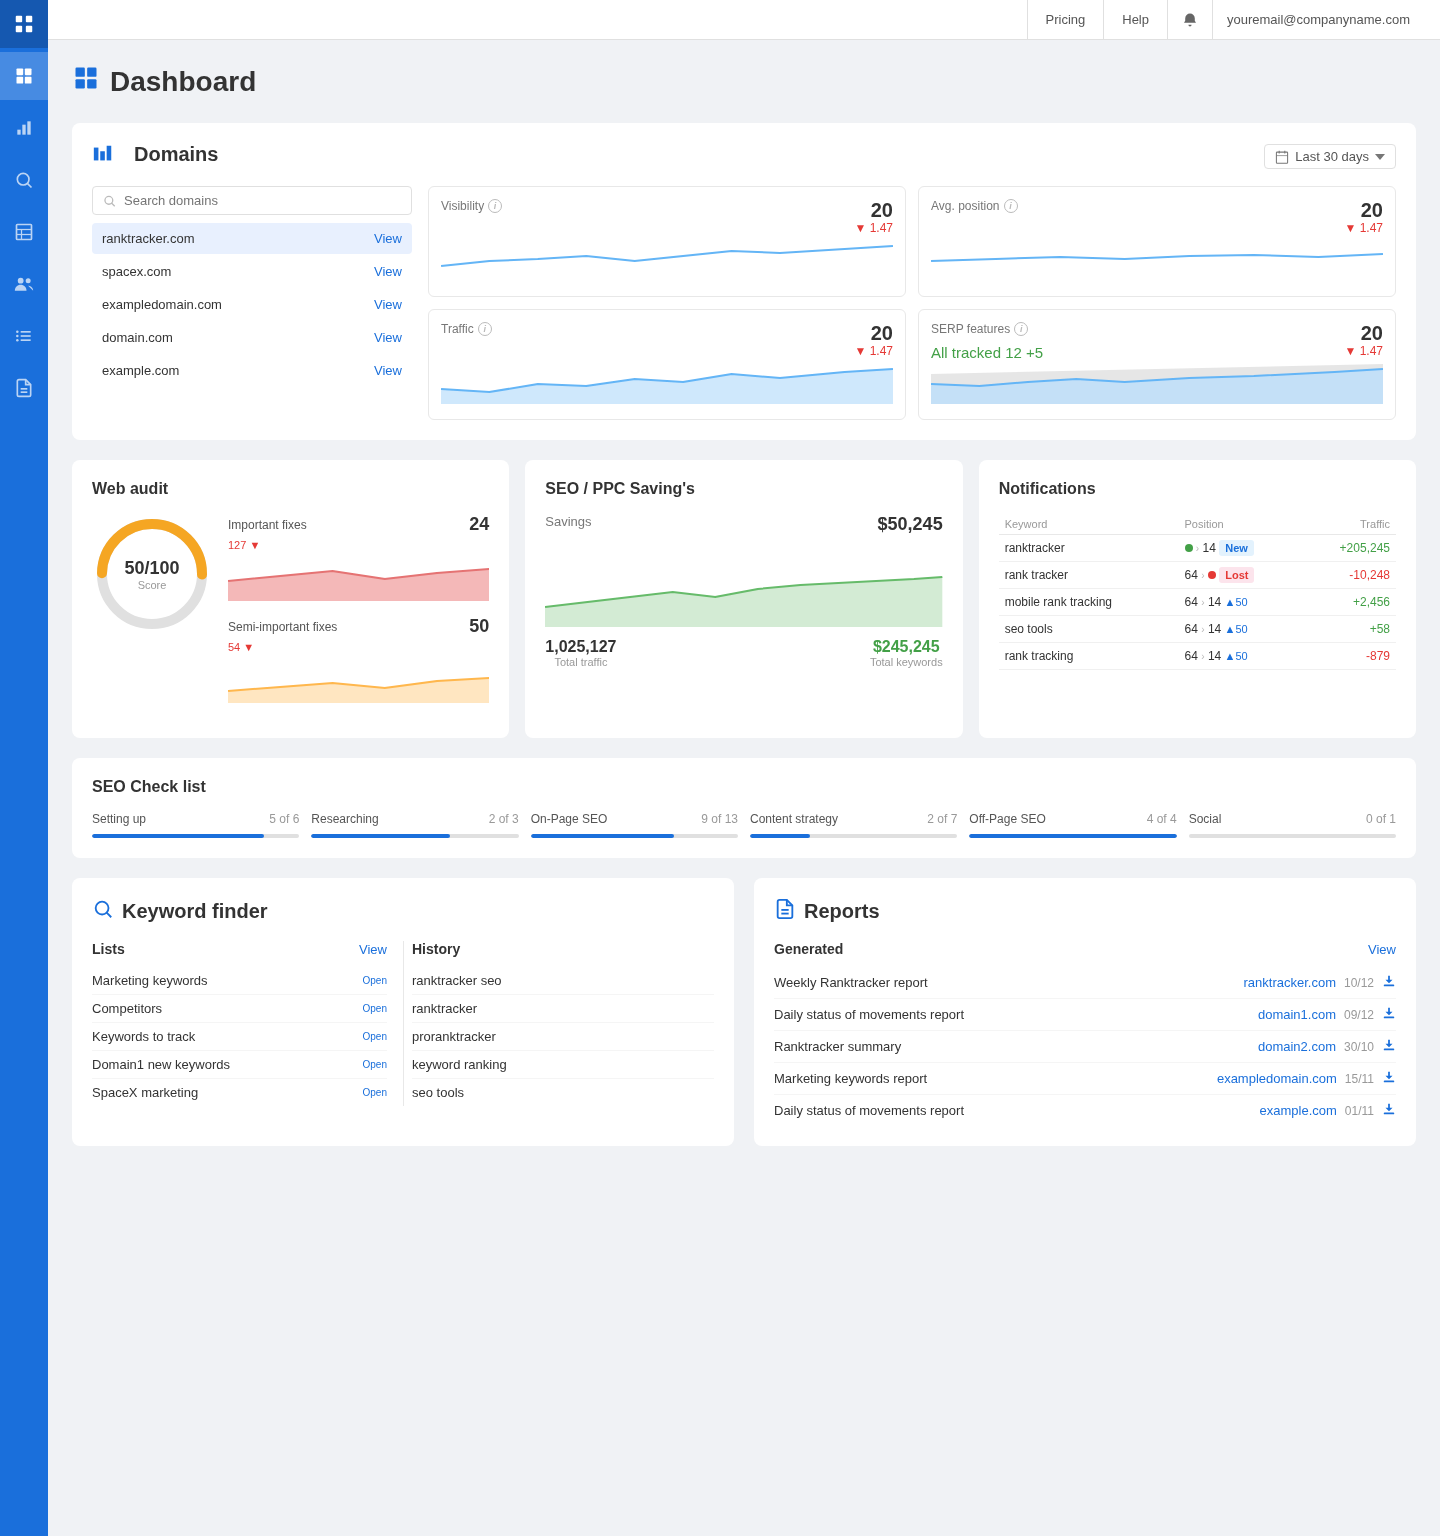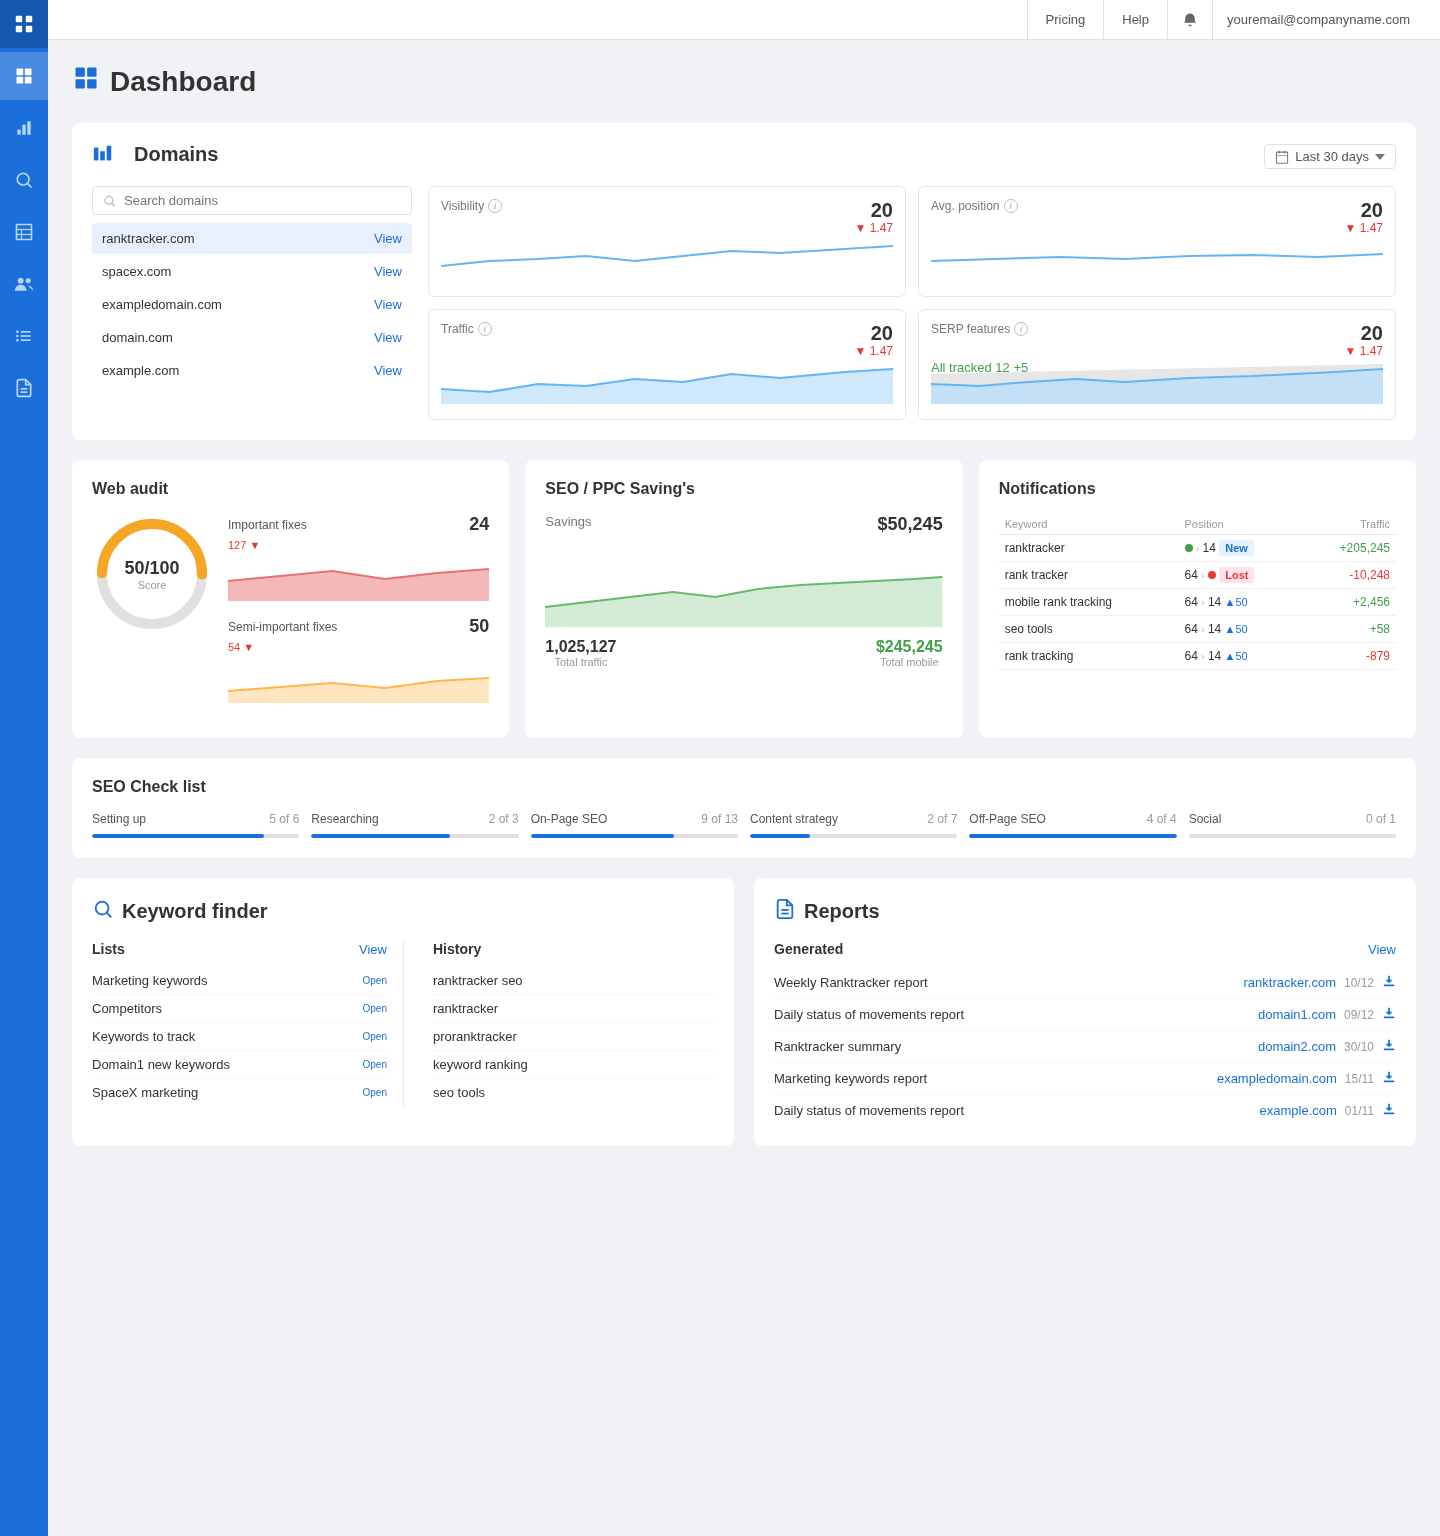--- a/index.html
+++ b/index.html
@@ -146,21 +146,21 @@
     .progress-bar-fill { height: 100%; border-radius: 2px; }
 
     
     .bottom-row { display: grid; grid-template-columns: 1fr 1fr; gap: 20px; }
     .bottom-card { background: #fff; border-radius: 8px; padding: 20px; }
     .bottom-card-title { display: flex; align-items: center; gap: 8px; font-size: 20px; font-weight: 600; margin-bottom: 16px; }
 
     
     .kw-layout { display: grid; grid-template-columns: 1fr 1fr; gap: 0; }
     .kw-col { padding-right: 16px; }
-    .kw-col:last-child { padding-right: 0; padding-left: 29px; border-left: 1px solid #e8e8e8; }
+    .kw-col:last-child { padding-right: 0; padding-left: 8px; border-left: 1px solid #e8e8e8; }
     .kw-col-header { display: flex; justify-content: space-between; align-items: center; font-size: 14px; font-weight: 600; margin-bottom: 10px; color: #333; }
     .kw-col-header-link { color: #1a6fdb; font-size: 13px; cursor: pointer; font-weight: 400; }
     .kw-item { padding: 6px 0; display: flex; justify-content: space-between; align-items: center; border-bottom: 1px solid #f5f5f5; font-size: 13px; }
     .kw-item:last-child { border-bottom: none; }
     .kw-open { color: #1a6fdb; cursor: pointer; font-size: 10px; }
     .reports-header { display: flex; justify-content: space-between; align-items: center; margin-bottom: 10px; }
     .reports-generated-label { font-size: 14px; font-weight: 600; color: #333; }
     .reports-view-link { color: #1a6fdb; font-size: 13px; cursor: pointer; }
     .report-row { display: grid; grid-template-columns: 1fr auto auto auto; gap: 8px; align-items: center; padding: 7px 0; border-bottom: 1px solid #f5f5f5; font-size: 13px; }
     .report-row:last-child { border-bottom: none; }
@@ -367,21 +367,21 @@
           </svg>
         </div>
 
         <div class="chart-card">
           <div class="chart-label">
             <span>SERP features</span>
             <span class="info-icon">i</span>
           </div>
           <div class="chart-value">20</div>
           <div class="chart-change">▼ 1.47</div>
-          <div class="serp-sub" style="position:absolute;top:48px;left:12px;font-size:13px;color:#555;">
+          <div class="serp-sub" style="position:absolute;top:32px;left:12px;font-size:15px;color:#555;">
             <span>All tracked 12</span> <span style="color:#43a047;">+5</span>
           </div>
           <svg class="chart-svg" viewBox="0 0 280 60" preserveAspectRatio="none">
             <polygon points="0,60 0,30 280,20 280,60" fill="#e0e0e0" opacity="0.8"></polygon>
             <polygon points="0,60 0,40 30,42 60,38 90,35 120,38 160,34 200,32 250,28 280,25 280,60" fill="#bbdefb" opacity="0.8"></polygon>
             <polyline points="0,40 30,42 60,38 90,35 120,38 160,34 200,32 250,28 280,25" fill="none" stroke="#64b5f6" stroke-width="2"></polyline>
           </svg>
         </div>
       </div>
     </div>
@@ -439,21 +439,21 @@
         <polygon points="0,80 0,60 30,55 60,50 90,45 120,50 150,42 180,38 220,35 260,32 280,30 280,80" fill="#c8e6c9" opacity="0.8"></polygon>
         <polyline points="0,60 30,55 60,50 90,45 120,50 150,42 180,38 220,35 260,32 280,30" fill="none" stroke="#66bb6a" stroke-width="2"></polyline>
       </svg>
       <div class="savings-footer">
         <div class="savings-stat">
           <div class="savings-stat-num">1,025,127</div>
           <div class="savings-stat-label">Total traffic</div>
         </div>
         <div class="savings-stat">
           <div class="savings-stat-num green">$245,245</div>
-          <div class="savings-stat-label">Total mobile</div>
+          <div class="savings-stat-label">Total keywords</div>
         </div>
       </div>
     </div>
 
     <div class="card">
       <div class="card-title">Notifications</div>
       <table class="notif-table">
         <thead>
           <tr>
             <th>Keyword</th>

